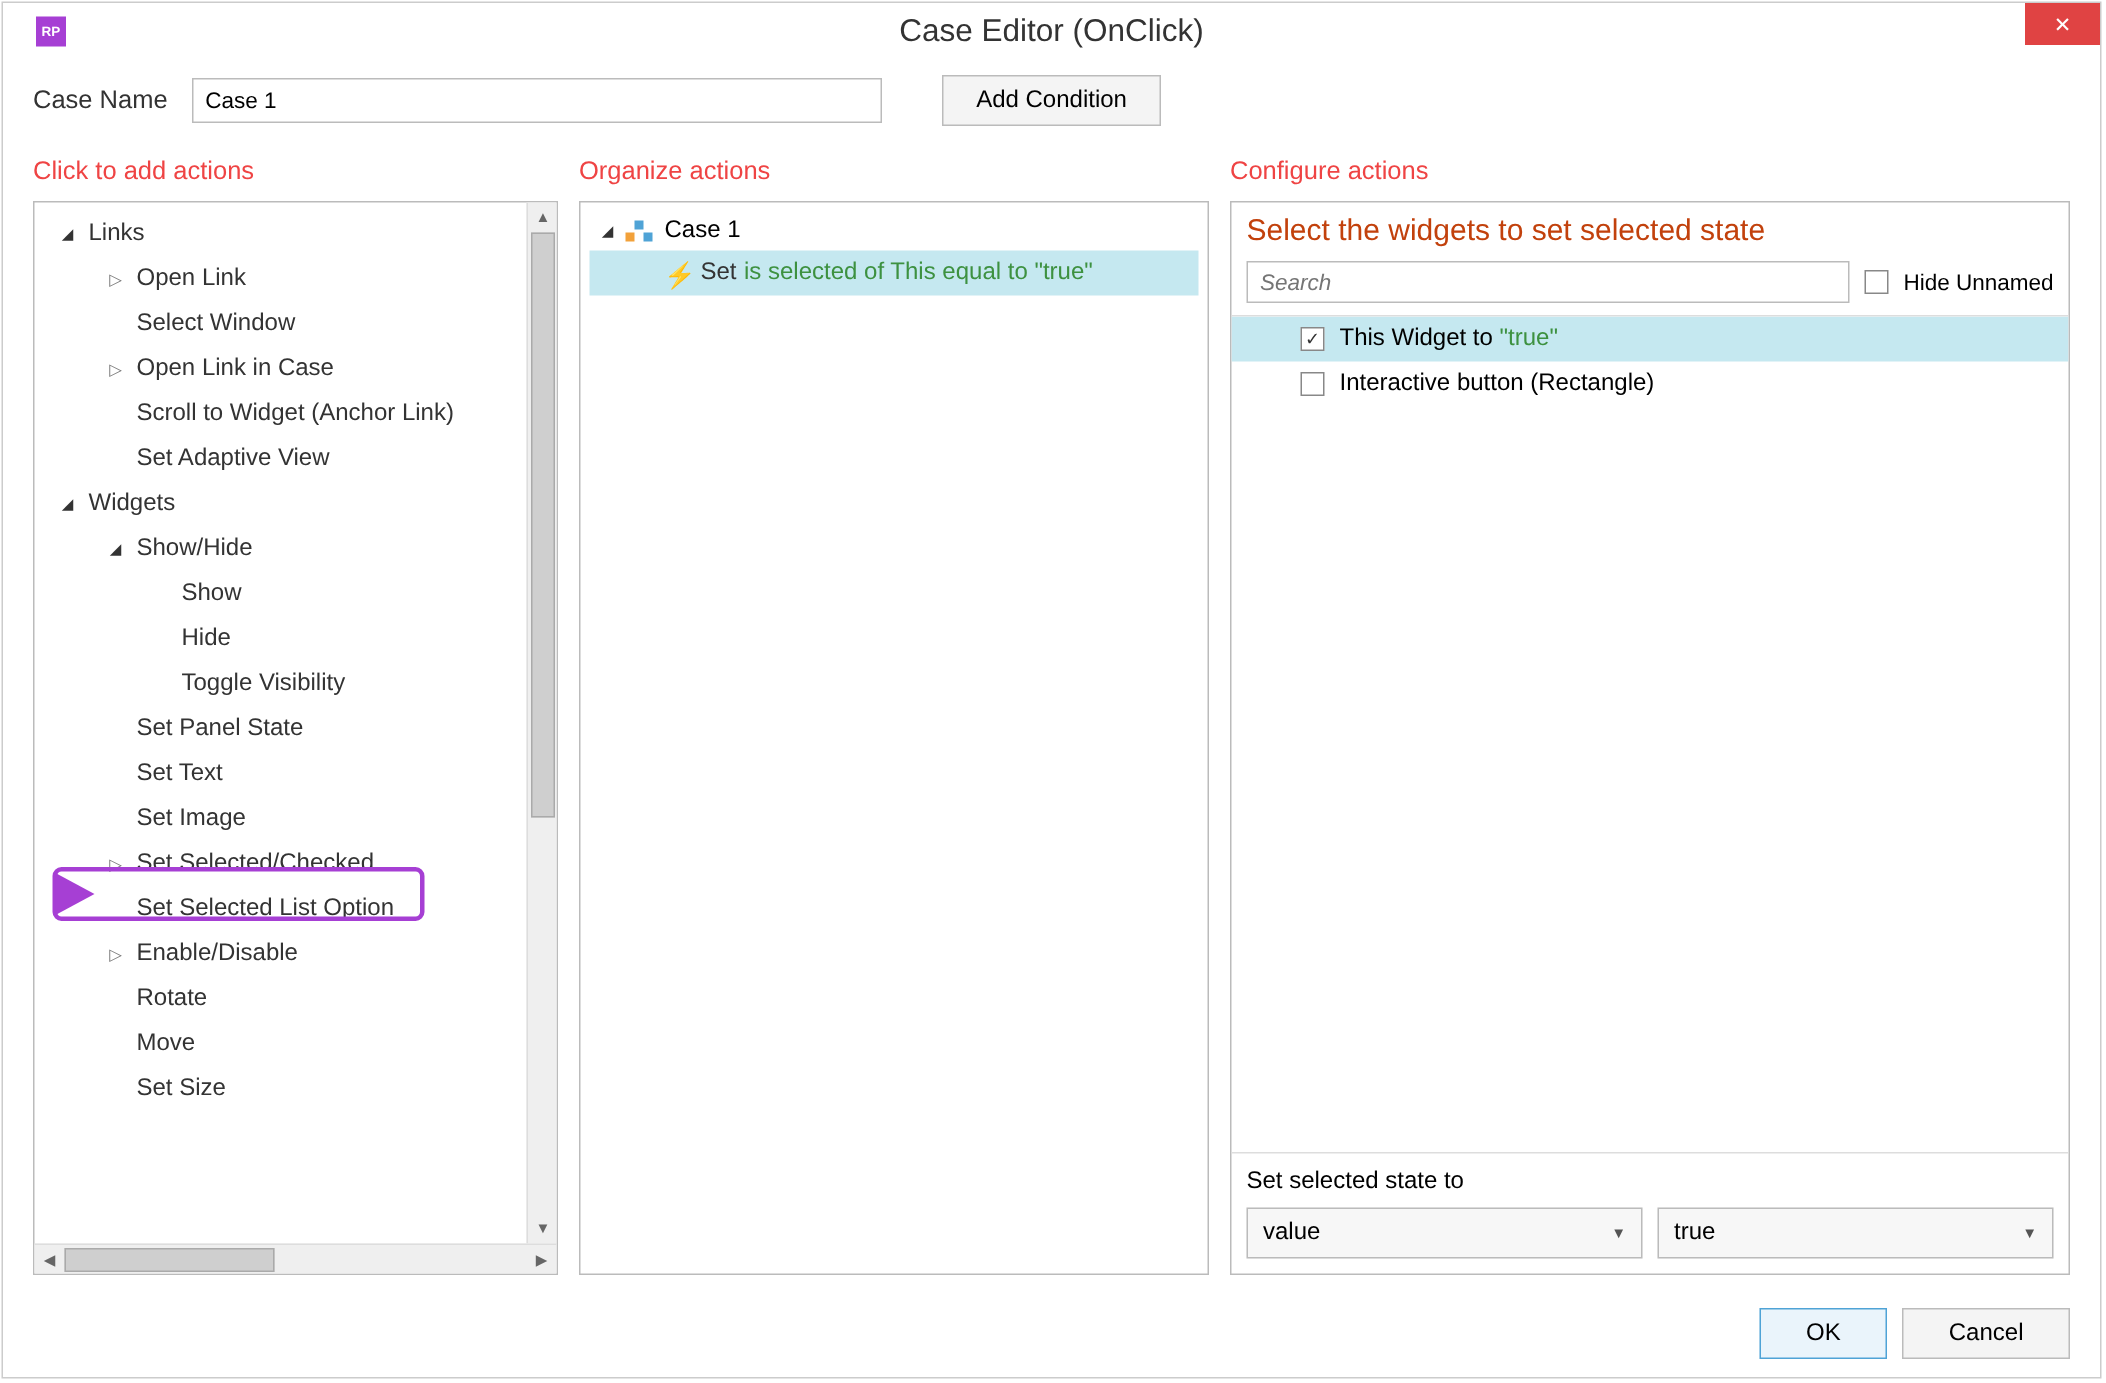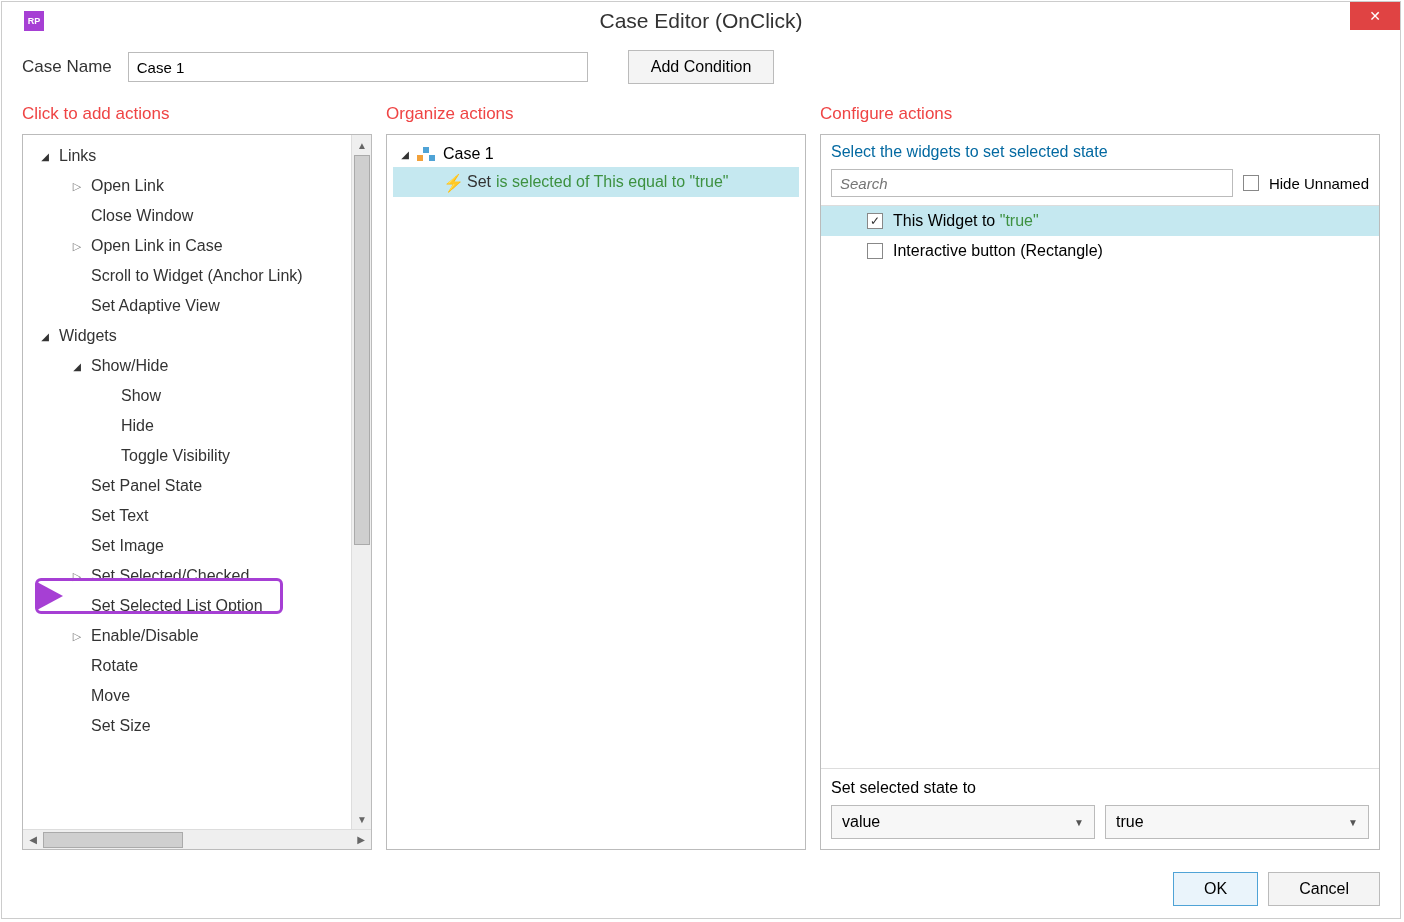--- a/index.html
+++ b/index.html
@@ -46,21 +46,21 @@
 .org-row { display: flex; align-items: center; padding: 4px 6px; }
 .org-row .tri { margin-right: 6px; }
 .org-icon { width: 18px; height: 14px; margin-right: 8px; display: inline-block; position: relative; }
 .org-icon::before, .org-icon::after { content: ""; position: absolute; background: #4fa3d6; }
 .org-icon::before { width: 6px; height: 6px; top: 0; left: 6px; }
 .org-icon::after { width: 6px; height: 6px; bottom: 0; left: 0; box-shadow: 12px 0 0 #4fa3d6; background: #f2a13a; }
 .bolt { width: 14px; height: 18px; margin-right: 10px; color: #777; font-size: 17px; }
 .org-action { padding: 6px 10px 6px 50px; background: #c5e8f0; display: flex; align-items: center; }
 .org-action .set { color: #333; margin-right: 5px; }
 .org-action .green { color: #3d9140; }
-.cfg-top { padding: 8px 10px; font-size: 16px; color: #0369a1; }
+.cfg-top { padding: 8px 10px; font-size: 20px; color: #c2410c; }
 .cfg-search-row { display: flex; align-items: center; padding: 0 10px 8px 10px; gap: 10px; }
 .cfg-search { flex: 1; height: 28px; border: 1px solid #bbb; padding: 0 8px; font-size: 15px; font-style: italic; color: #999; }
 .chk { width: 16px; height: 16px; border: 1px solid #888; background: #fff; display: inline-flex; align-items: center; justify-content: center; font-size: 12px; color: #333; }
 .cfg-list { flex: 1; border-top: 1px solid #ddd; font-size: 16px; overflow: auto; }
 .cfg-item { display: flex; align-items: center; padding: 6px 10px 6px 46px; gap: 10px; }
 .cfg-item.selected { background: #c5e8f0; }
 .cfg-item .green { color: #3d9140; }
 .cfg-bottom { border-top: 1px solid #ddd; padding: 10px; }
 .cfg-bottom-label { font-size: 16px; margin-bottom: 8px; }
 .dropdown-row { display: flex; gap: 10px; }
@@ -99,21 +99,21 @@
             <div class="tree-item lvl0">
                 <span class="tri open"></span>
                 <span>Links</span>
               </div>
             <div class="tree-item lvl1">
                 <span class="tri closed"></span>
                 <span>Open Link</span>
               </div>
             <div class="tree-item lvl1">
                 <span class="tri none"></span>
-                <span>Close Window</span>
+                <span>Select Window</span>
               </div>
             <div class="tree-item lvl1">
                 <span class="tri closed"></span>
                 <span>Open Link in Case</span>
               </div>
             <div class="tree-item lvl1">
                 <span class="tri none"></span>
                 <span>Scroll to Widget (Anchor Link)</span>
               </div>
             <div class="tree-item lvl1">

